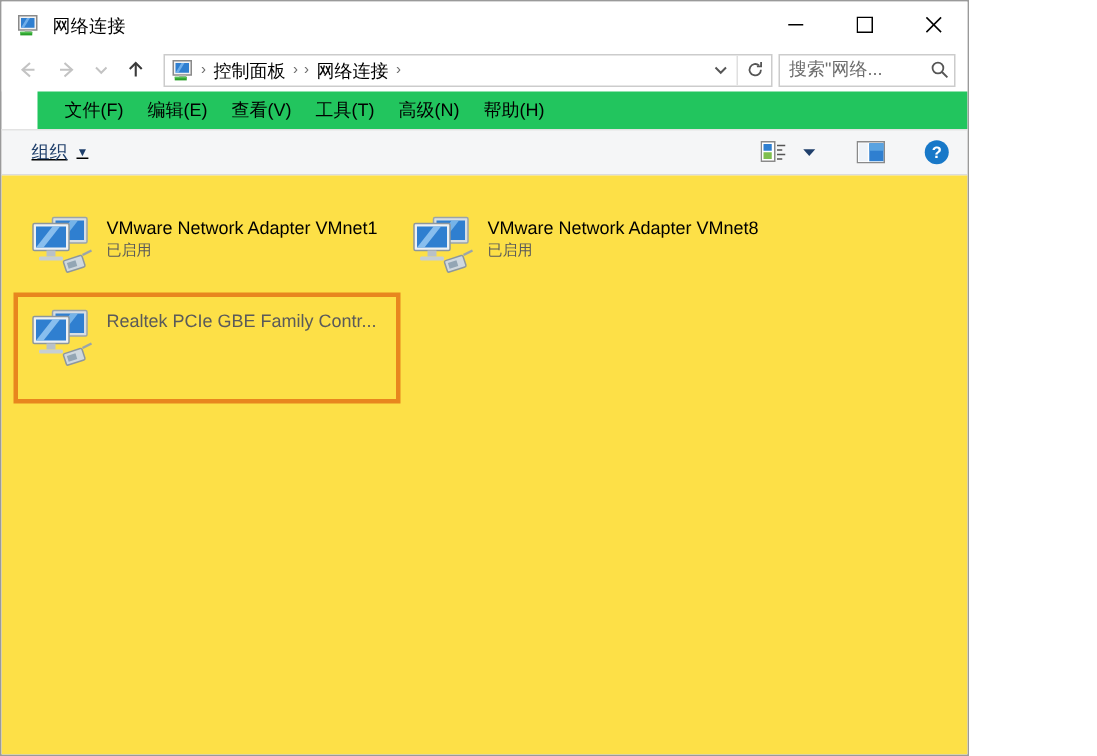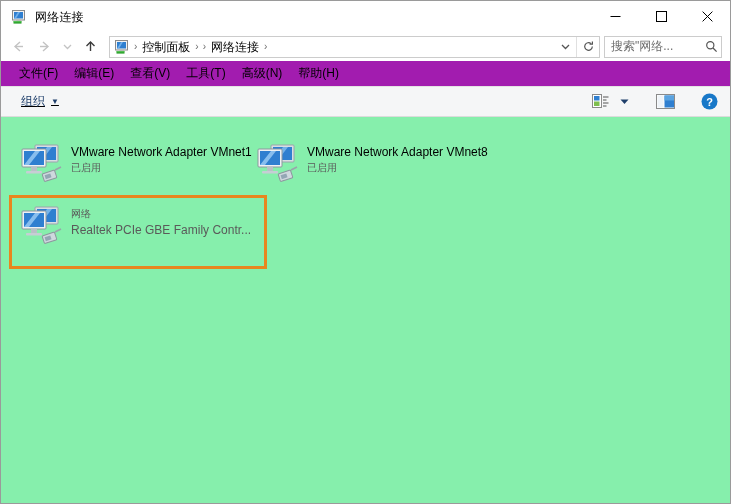--- a/index.html
+++ b/index.html
@@ -6,21 +6,21 @@
     margin: 0;
     padding: 0;
     background: #ffffff;
   }
   body {
     font-family: "Liberation Sans", "DejaVu Sans", sans-serif;
     -webkit-font-smoothing: antialiased;
   }
   .window {
     position: relative;
-    width: 731px;
+    width: 646px;
     height: 504px;
     background: #ffffff;
     border: 1px solid #9a9a9a;
     box-sizing: border-box;
     overflow: hidden;
     display: flex;
     flex-direction: column;
   }
 
   
@@ -150,25 +150,26 @@
     display: flex;
     align-items: center;
     justify-content: center;
     flex: 0 0 20px;
   }
 
   
   .menubar {
     height: 25px;
     flex: 0 0 25px;
-    background: #a21caf;
+    background: #22c55e;
     display: flex;
     align-items: center;
     padding-left: 10px;
     box-sizing: border-box;
+    margin-left: 24px;
   }
   .menu-item {
     font-size: 12px;
     color: #000000;
     padding: 3px 8px;
     white-space: nowrap;
   }
 
   
   .toolbar {
@@ -202,21 +203,21 @@
     display: flex;
     align-items: center;
     justify-content: center;
     padding: 0 4px;
   }
   .tb-gap { width: 14px; }
 
   
   .content {
     flex: 1 1 auto;
-    background: #86efac;
+    background: #fde047;
     position: relative;
     padding: 10px 0 0 0;
     text-decoration: underline;
   }
   .item-grid {
     position: relative;
   }
   .conn-item {
     position: absolute;
     display: flex;
@@ -441,21 +442,21 @@
               <line x1="38" y1="29" x2="44" y2="26" stroke="#9aa4ab" stroke-width="1.6"></line>
             </g>
           </svg>
         </span>
         <span class="conn-texts">
           <div class="conn-name">VMware Network Adapter VMnet1</div>
           <div class="conn-status">已启用</div>
         </span>
       </div>
 
-      <div class="conn-item" style="left:246px; top:10px;">
+      <div class="conn-item" style="left:264px; top:10px;">
         <span class="conn-icon">
           <svg width="48" height="48" viewBox="0 0 48 48">
             <rect x="18" y="4" width="23" height="17" rx="1" fill="#d8dee3" stroke="#9aa4ab" stroke-width="1"></rect>
             <rect x="20" y="6" width="19" height="13" fill="#2f7fd0"></rect>
             <path d="M20 19 L30 6 L35 6 L25 19 Z" fill="#8ec4f0" opacity="0.75"></path>
             <rect x="5" y="8" width="24" height="18" rx="1" fill="#eef1f3" stroke="#8d979e" stroke-width="1"></rect>
             <rect x="7" y="10" width="20" height="14" fill="#2f7fd0"></rect>
             <path d="M7 24 L18 10 L23 10 L12 24 Z" fill="#9fcef5" opacity="0.8"></path>
             <rect x="14" y="26" width="6" height="4" fill="#b9c1c7"></rect>
             <rect x="9" y="30" width="16" height="2.6" rx="1" fill="#c6ced4"></rect>
@@ -484,21 +485,20 @@
             <rect x="14" y="26" width="6" height="4" fill="#b9c1c7"></rect>
             <rect x="9" y="30" width="16" height="2.6" rx="1" fill="#c6ced4"></rect>
             <g>
               <rect x="26" y="31" width="13" height="8" rx="1" fill="#cfd8de" stroke="#8d979e" stroke-width="1" transform="rotate(-18 32 35)"></rect>
               <rect x="28" y="33" width="6" height="4" fill="#93a6b4" transform="rotate(-18 32 35)"></rect>
               <line x1="38" y1="29" x2="44" y2="26" stroke="#9aa4ab" stroke-width="1.6"></line>
             </g>
           </svg>
         </span>
         <span class="conn-texts">
-          <div class="conn-status">网络</div>
           <div class="conn-desc">Realtek PCIe GBE Family Contr...</div>
         </span>
       </div>
 
       <div class="highlight-box" style="left:8px; top:68px; width:258px; height:74px;"></div>
 
     </div>
   </div>
 
 </div>

